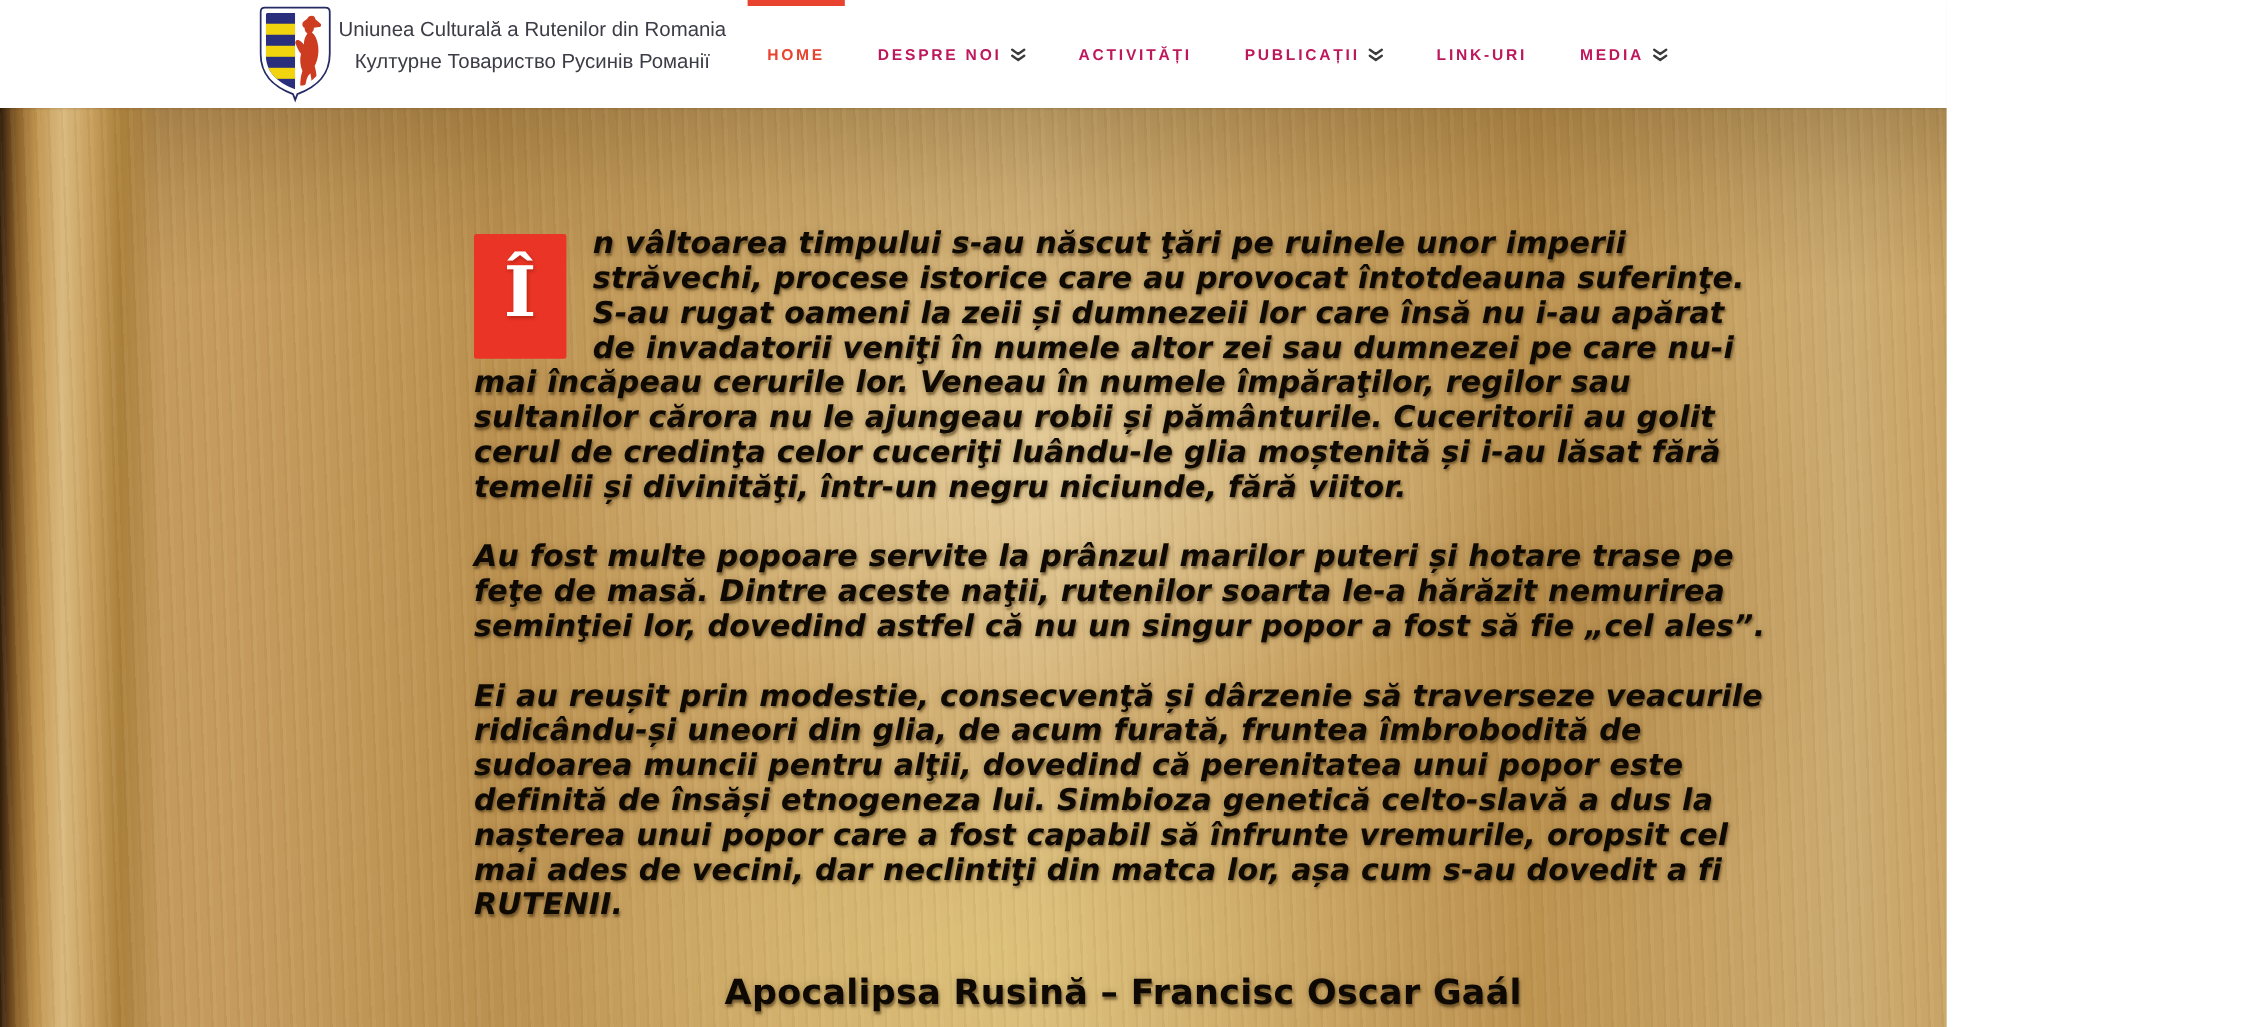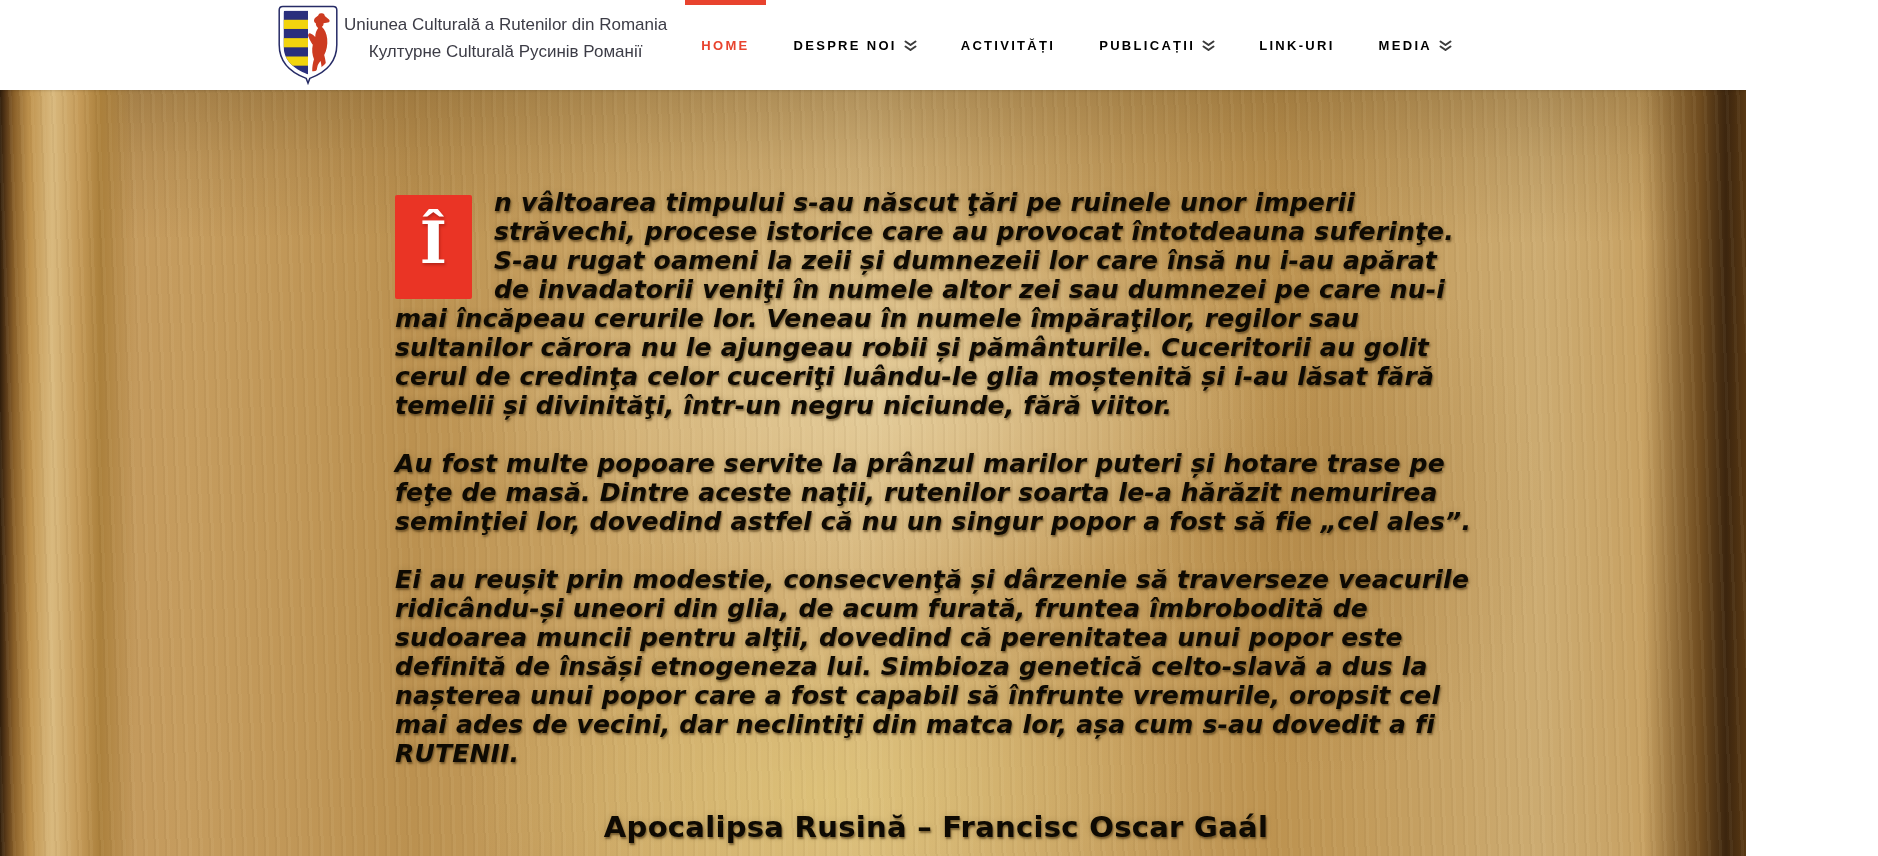--- a/index.html
+++ b/index.html
@@ -1,33 +1,33 @@
 <!DOCTYPE html>
 <html><head>
 <meta charset="utf-8">
 <style>
   html,body{margin:0;padding:0;background:#ffffff;}
-  #app{position:relative;width:1746px;height:856px;overflow:hidden;
+  #app{position:relative;width:1622px;height:856px;overflow:hidden;
        font-family:"Liberation Sans",sans-serif;}
 
   
   .site-header{position:absolute;top:0;left:0;width:100%;height:90px;
                background:#ffffff;z-index:5;box-shadow:0 1px 2px rgba(0,0,0,.12);}
   .header-inner{width:1190px;height:90px;margin:0 auto;display:flex;
                 justify-content:space-between;align-items:center;}
   .brand{display:flex;align-items:flex-start;height:90px;padding-top:5px;box-sizing:border-box;}
   .brand svg.shield{display:block;}
   .brand-titles{display:flex;flex-direction:column;margin-left:6px;padding-top:6px;}
   .brand-titles .t1{font-size:17px;line-height:27px;color:#3c3c46;white-space:nowrap;}
   .brand-titles .t2{font-size:17px;line-height:27px;color:#3c3c46;white-space:nowrap;
                     align-self:center;}
 
   nav.main-nav{display:flex;height:90px;align-items:stretch;gap:12px;}
   nav.main-nav a{position:relative;display:flex;align-items:center;padding:0 16px;
-                 text-decoration:none;color:#000000;font-size:13px;font-weight:700;
+                 text-decoration:none;color:#be185d;font-size:13px;font-weight:700;
                  letter-spacing:2.3px;white-space:nowrap;}
   nav.main-nav a.active{color:#e8432e;}
   .active-bar{position:absolute;top:0;left:0;right:0;height:5px;background:#e8432e;}
   .chev{margin-left:7px;margin-top:1px;}
   .chev path{fill:none;stroke:#3b3b3b;stroke-width:2;stroke-linecap:round;stroke-linejoin:round;}
 
   
   .hero{position:absolute;top:90px;left:0;width:1878px;height:766px;
     background-color:#c59d5e;
     background-image:
@@ -85,21 +85,21 @@
             <path fill="#cd3b21" d="M70 14 C74 12 78 14 78 18 L85 24 C87 26 86 29 83 29 L76 30 C76 33 75 35 73 36
                  C78 40 81 47 82 56 C83 66 81 76 77 83 C79 90 80 97 80 103 L80 110 L73 110
                  C73 104 72 98 71 93 C69 95 67 98 66 101 L64 110 L57 110 C57 103 58 96 60 90
                  C57 83 56 74 58 66 C55 62 53 58 51 53 C49 50 51 46 54 47 C58 48 60 51 62 53
                  C62 47 64 42 67 38 C64 36 63 33 63 30 C60 29 59 25 61 22 C63 20 66 18 67 17
                  C68 15 69 14 70 14 Z"></path>
           </g>
         </svg>
         <div class="brand-titles">
           <div class="t1">Uniunea Culturală a Rutenilor din Romania</div>
-          <div class="t2">Културне Culturală Русинів Романії</div>
+          <div class="t2">Културне Товариство Русинів Романії</div>
         </div>
       </div>
 
       <nav class="main-nav">
         <a href="#" class="active">
           <span class="active-bar"></span>
           <span>HOME</span>
         </a>
         <a href="#">
           <span>DESPRE NOI</span>

